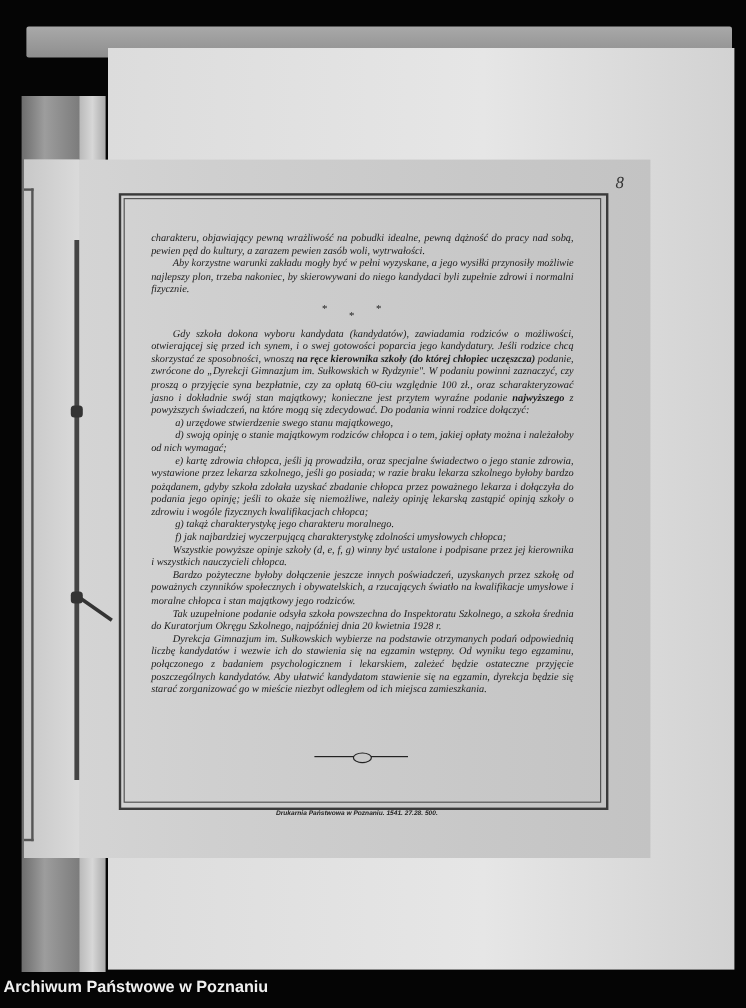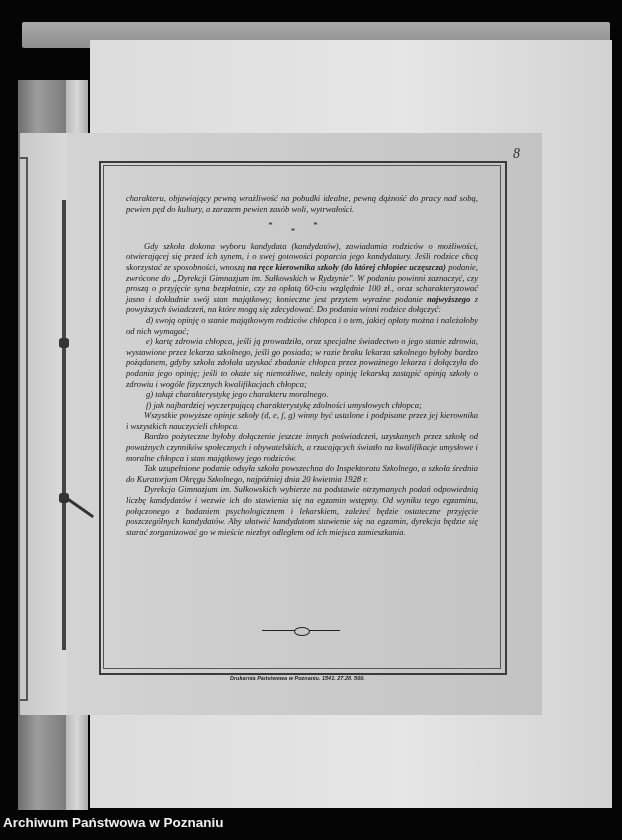--- a/index.html
+++ b/index.html
@@ -102,34 +102,36 @@
 <div class="thread-knot" style="left:59px;top:493px;"></div>
 <div class="thread-tail"></div>
 
 <div class="page-number">8</div>
 
 <div class="frame-outer"></div>
 <div class="frame-inner"></div>
 
 <div class="text-block">
   <p>charakteru, objawiający pewną wrażliwość na pobudki idealne, pewną dążność do pracy nad sobą, pewien pęd do kultury, a zarazem pewien zasób woli, wytrwałości.</p>
+  <p class="indent">Aby korzystne warunki zakładu mogły być w pełni wyzyskane, a jego wysiłki przynosiły możliwie najlepszy plon, trzeba nakoniec, by skierowywani do niego kandydaci byli zupełnie zdrowi i normalni fizycznie.</p>
   <div class="asterism">
     <span>*</span><span class="lower">*</span><span>*</span>
   </div>
   <p class="indent"><span>Gdy szkoła dokona wyboru kandydata (kandydatów), zawiadamia rodziców o możliwości, otwierającej się przed ich synem, i o swej gotowości poparcia jego kandydatury. Jeśli rodzice chcą skorzystać ze sposobności, wnoszą </span><b>na ręce kierownika szkoły (do której chłopiec uczęszcza)</b><span> podanie, zwrócone do „Dyrekcji Gimnazjum im. Sułkowskich w Rydzynie". W podaniu powinni zaznaczyć, czy proszą o przyjęcie syna bezpłatnie, czy za opłatą 60-ciu względnie 100 zł., oraz scharakteryzować jasno i dokładnie swój stan majątkowy; konieczne jest przytem wyraźne podanie </span><b>najwyższego</b><span> z powyższych świadczeń, na które mogą się zdecydować. Do podania winni rodzice dołączyć:</span></p>
+  <p class="hang">a) urzędowe stwierdzenie swego stanu majątkowego,</p>
   <p class="hang">d) swoją opinję o stanie majątkowym rodziców chłopca i o tem, jakiej opłaty można i należałoby od nich wymagać;</p>
   <p class="hang">e) kartę zdrowia chłopca, jeśli ją prowadziła, oraz specjalne świadectwo o jego stanie zdrowia, wystawione przez lekarza szkolnego, jeśli go posiada; w razie braku lekarza szkolnego byłoby bardzo pożądanem, gdyby szkoła zdołała uzyskać zbadanie chłopca przez poważnego lekarza i dołączyła do podania jego opinję; jeśli to okaże się niemożliwe, należy opinję lekarską zastąpić opinją szkoły o zdrowiu i wogóle fizycznych kwalifikacjach chłopca;</p>
   <p class="hang">g) takąż charakterystykę jego charakteru moralnego.</p>
   <p class="hang">f) jak najbardziej wyczerpującą charakterystykę zdolności umysłowych chłopca;</p>
   <p class="indent">Wszystkie powyższe opinje szkoły (d, e, f, g) winny być ustalone i podpisane przez jej kierownika i wszystkich nauczycieli chłopca.</p>
   <p class="indent">Bardzo pożyteczne byłoby dołączenie jeszcze innych poświadczeń, uzyskanych przez szkołę od poważnych czynników społecznych i obywatelskich, a rzucających światło na kwalifikacje umysłowe i moralne chłopca i stan majątkowy jego rodziców.</p>
   <p class="indent">Tak uzupełnione podanie odsyła szkoła powszechna do Inspektoratu Szkolnego, a szkoła średnia do Kuratorjum Okręgu Szkolnego, najpóźniej dnia 20 kwietnia 1928 r.</p>
   <p class="indent">Dyrekcja Gimnazjum im. Sułkowskich wybierze na podstawie otrzymanych podań odpowiednią liczbę kandydatów i wezwie ich do stawienia się na egzamin wstępny. Od wyniku tego egzaminu, połączonego z badaniem psychologicznem i lekarskiem, zależeć będzie ostateczne przyjęcie poszczególnych kandydatów. Aby ułatwić kandydatom stawienie się na egzamin, dyrekcja będzie się starać zorganizować go w mieście niezbyt odległem od ich miejsca zamieszkania.</p>
 </div>
 
 <div class="ornament">
   <div class="line"></div>
   <div class="knot"></div>
 </div>
 
 <div class="printer">Drukarnia Państwowa w Poznaniu. 1541. 27.28. 500.</div>
 
-<div class="bottom-label">Archiwum Państwowa w Poznaniu</div>
+<div class="bottom-label">Archiwum Państwowe w Poznaniu</div>
 
 </body></html>

